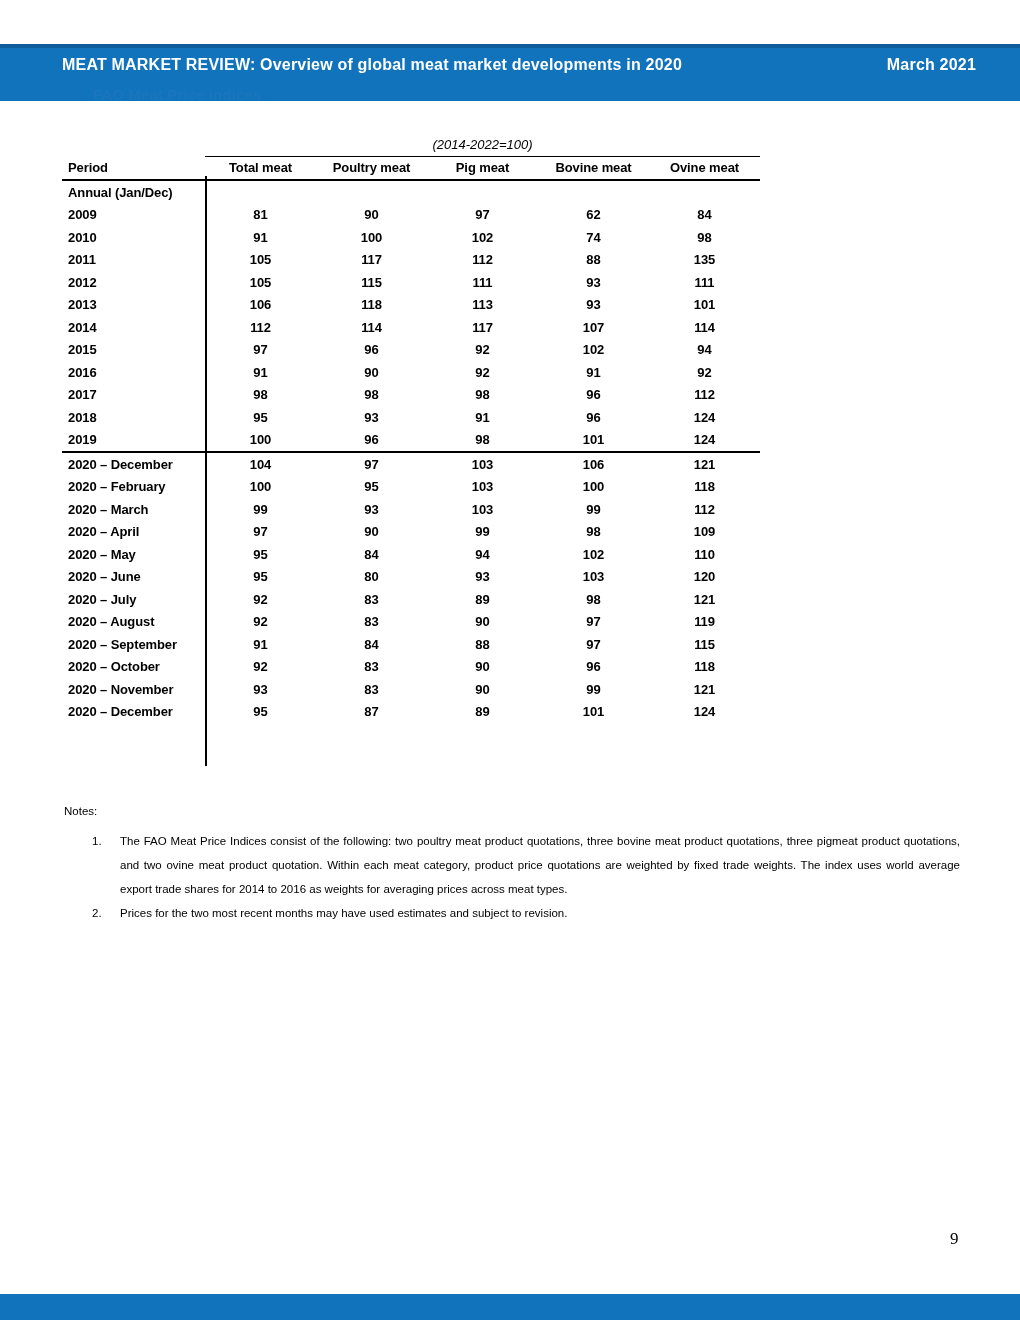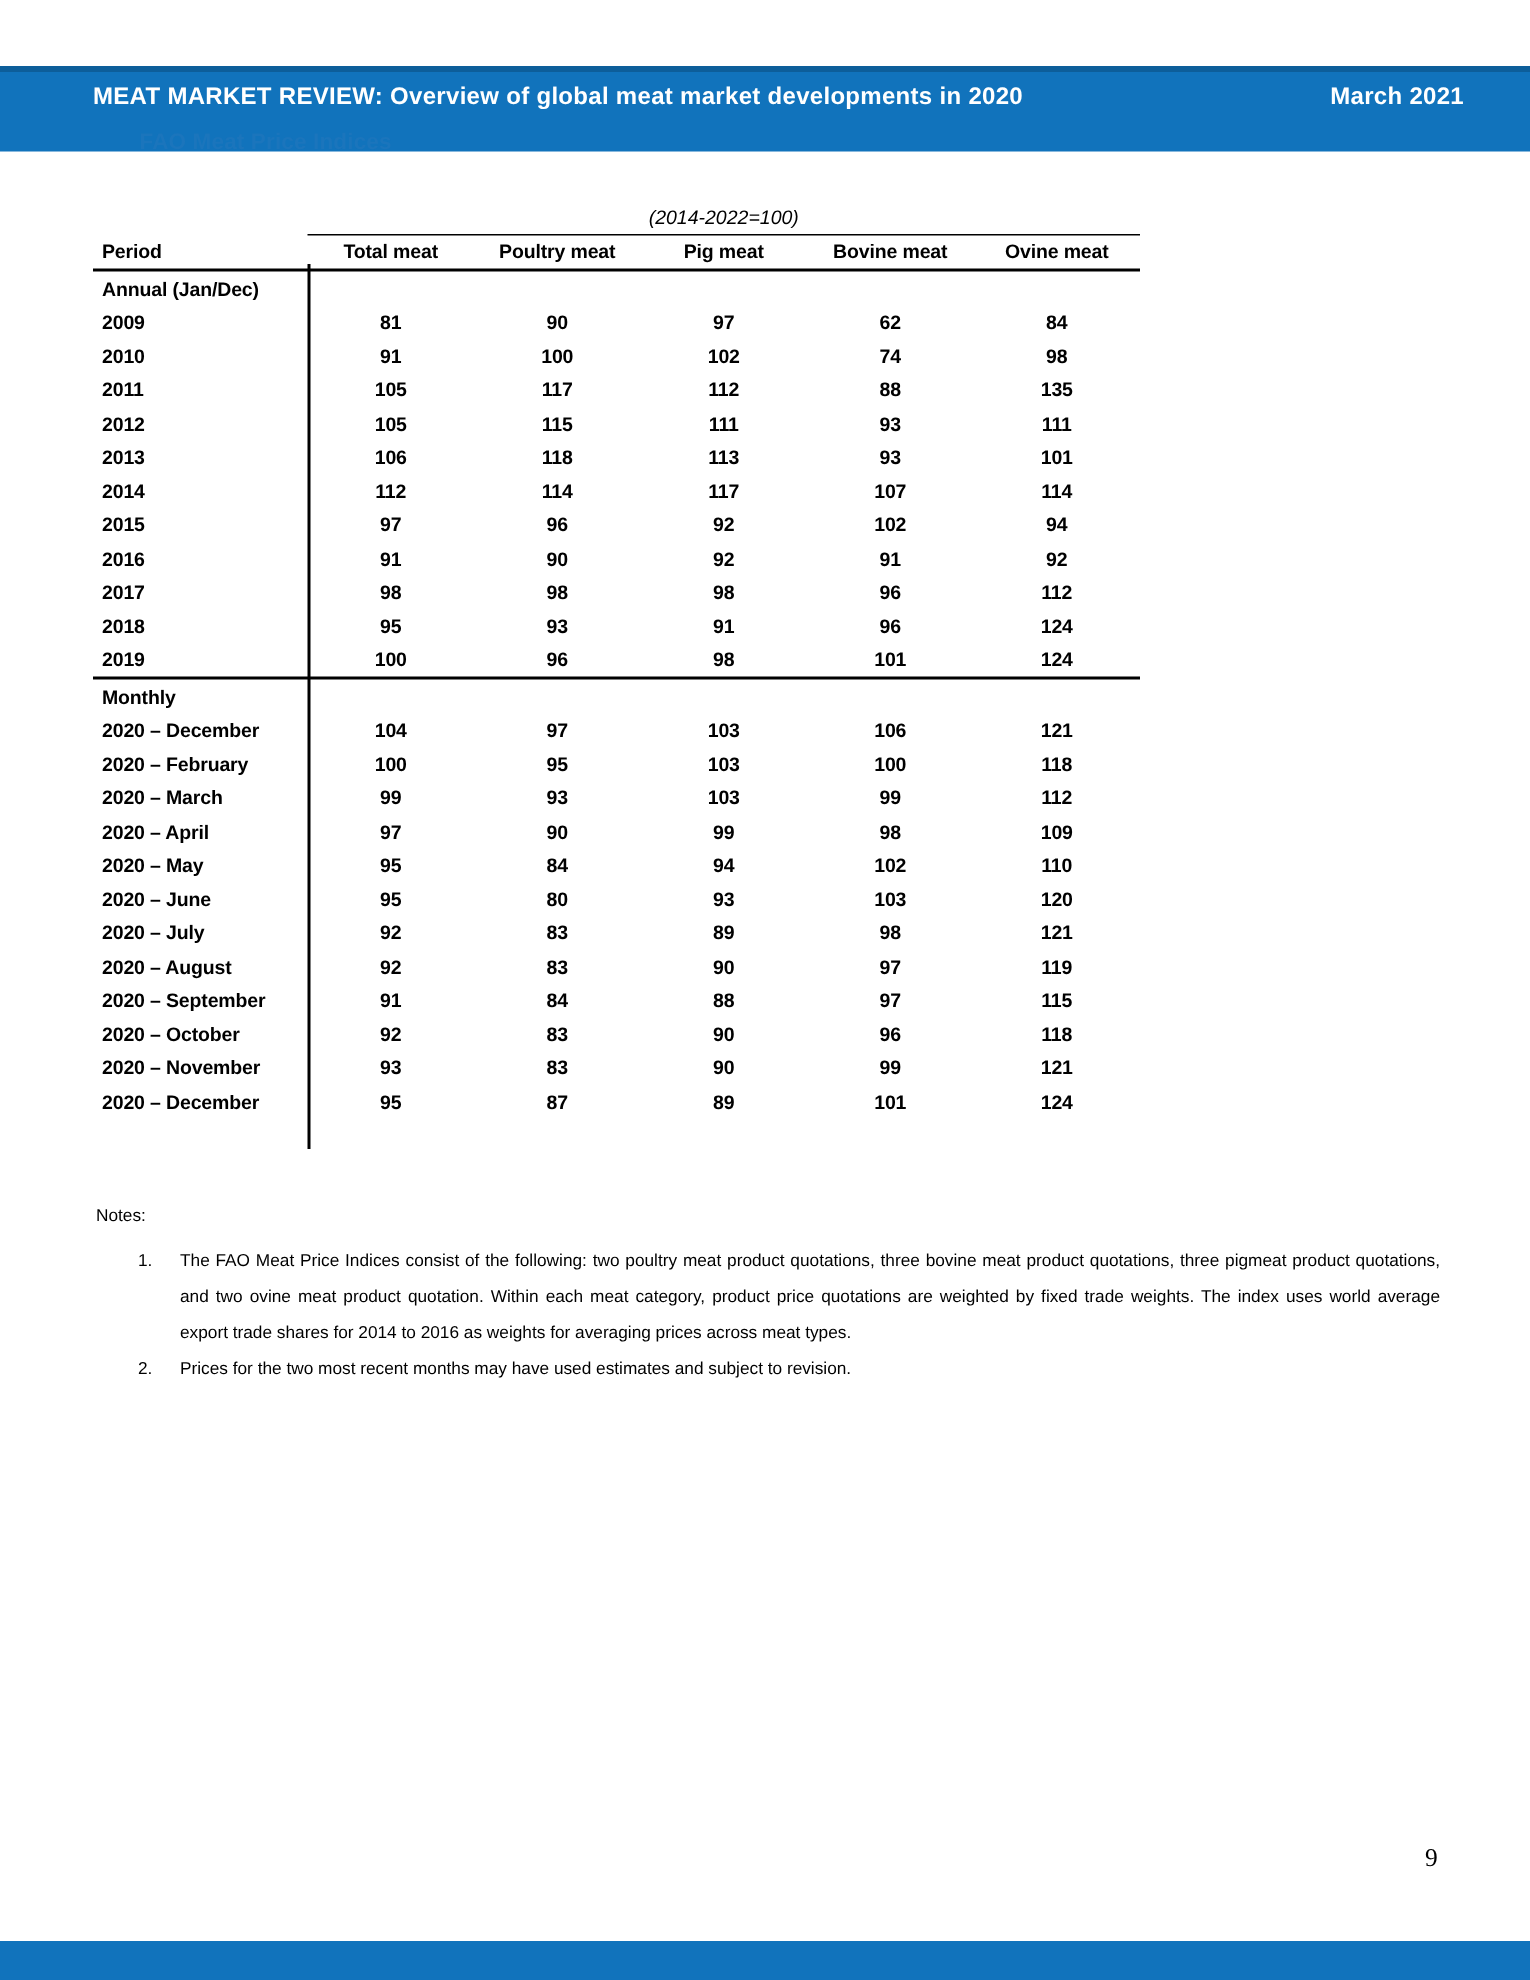--- a/index.html
+++ b/index.html
@@ -178,23 +178,20 @@
       <div class="row">
         <div class="cell left">2019</div>
         <div class="cell">100</div>
         <div class="cell">96</div>
         <div class="cell">98</div>
         <div class="cell">101</div>
         <div class="cell">124</div>
       </div>
       <div class="section-divider"></div>
       <div class="row">
-        <div class="cell left" style="grid-column: 1 / -1;">Monthly</div>
-      </div>
-      <div class="row">
         <div class="cell left">2020 – December</div>
         <div class="cell">104</div>
         <div class="cell">97</div>
         <div class="cell">103</div>
         <div class="cell">106</div>
         <div class="cell">121</div>
       </div>
       <div class="row">
         <div class="cell left">2020 – February</div>
         <div class="cell">100</div>

